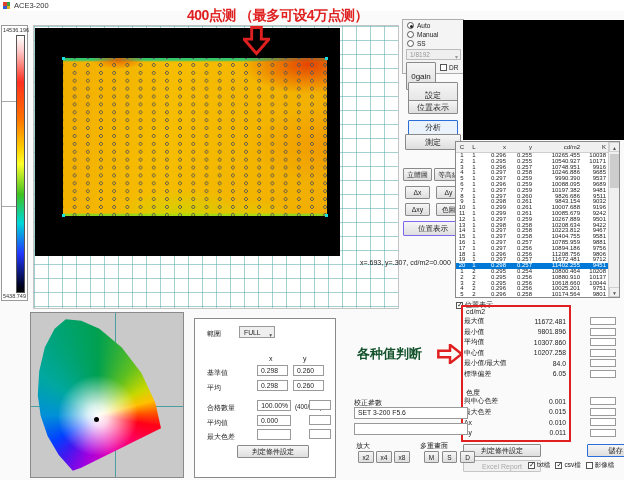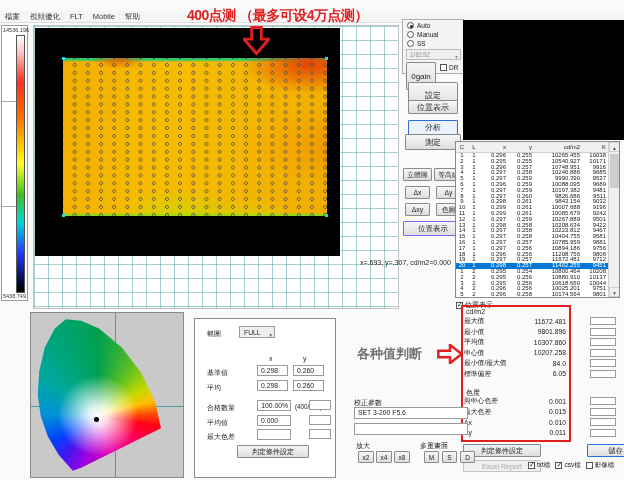--- a/index.html
+++ b/index.html
@@ -115,36 +115,38 @@
   .judge-btn1 { position:absolute; left:42px; top:126px; width:72px; height:13px; font-size:7px; }
 
   
   .calib-label { position:absolute; font-size:7px; color:#222; white-space:nowrap; }
   .calib-field { position:absolute; left:354px; width:114px; height:12px; }
   .zoom-btn { position:absolute; width:16px; height:12px; font-size:6.5px; }
   .msd-btn { position:absolute; width:15px; height:12px; font-size:6.5px; }
 
   
   .anno-top { position:absolute; left:187px; top:7px; font-size:14px; font-weight:bold; color:#e02020; white-space:nowrap; letter-spacing:-0.5px; }
-  .anno-side { position:absolute; left:357px; top:345px; font-size:13px; font-weight:bold; color:#737373; white-space:nowrap; }
+  .anno-side { position:absolute; left:357px; top:345px; font-size:13px; font-weight:bold; color:#14532d; white-space:nowrap; }
   .arrow-svg { position:absolute; }
 </style>
 </head>
 <body>
 
 <div id="app">
 
-
-  <div class="menubar">
-    <span class="menu-item">檔案</span>
-    <span class="menu-item">視頻優化</span>
-    <span class="menu-item">FLT</span>
-    <span class="menu-item">Mobile</span>
-    <span class="menu-item">幫助</span>
-  </div>
+  <div class="titlebar">
+    <span class="app-icon">
+      <i style="background:#e04030"></i>
+        <i style="background:#40a040"></i>
+        <i style="background:#3060d0"></i>
+        <i style="background:#e0b020"></i>
+    </span>
+    <span class="title-text">ACE3-200</span>
+  </div>
+
 
   <div class="colorbar-panel">
     <span class="cb-label" style="top:1px">14536.196</span>
     <span class="cb-grad"></span>
     <span class="cb-tick" style="top:75px"></span>
     <span class="cb-tick" style="top:180px"></span>
     <span class="cb-label" style="bottom:1px">5438.749</span>
   </div>
 
   <div class="grid-canvas"></div>

